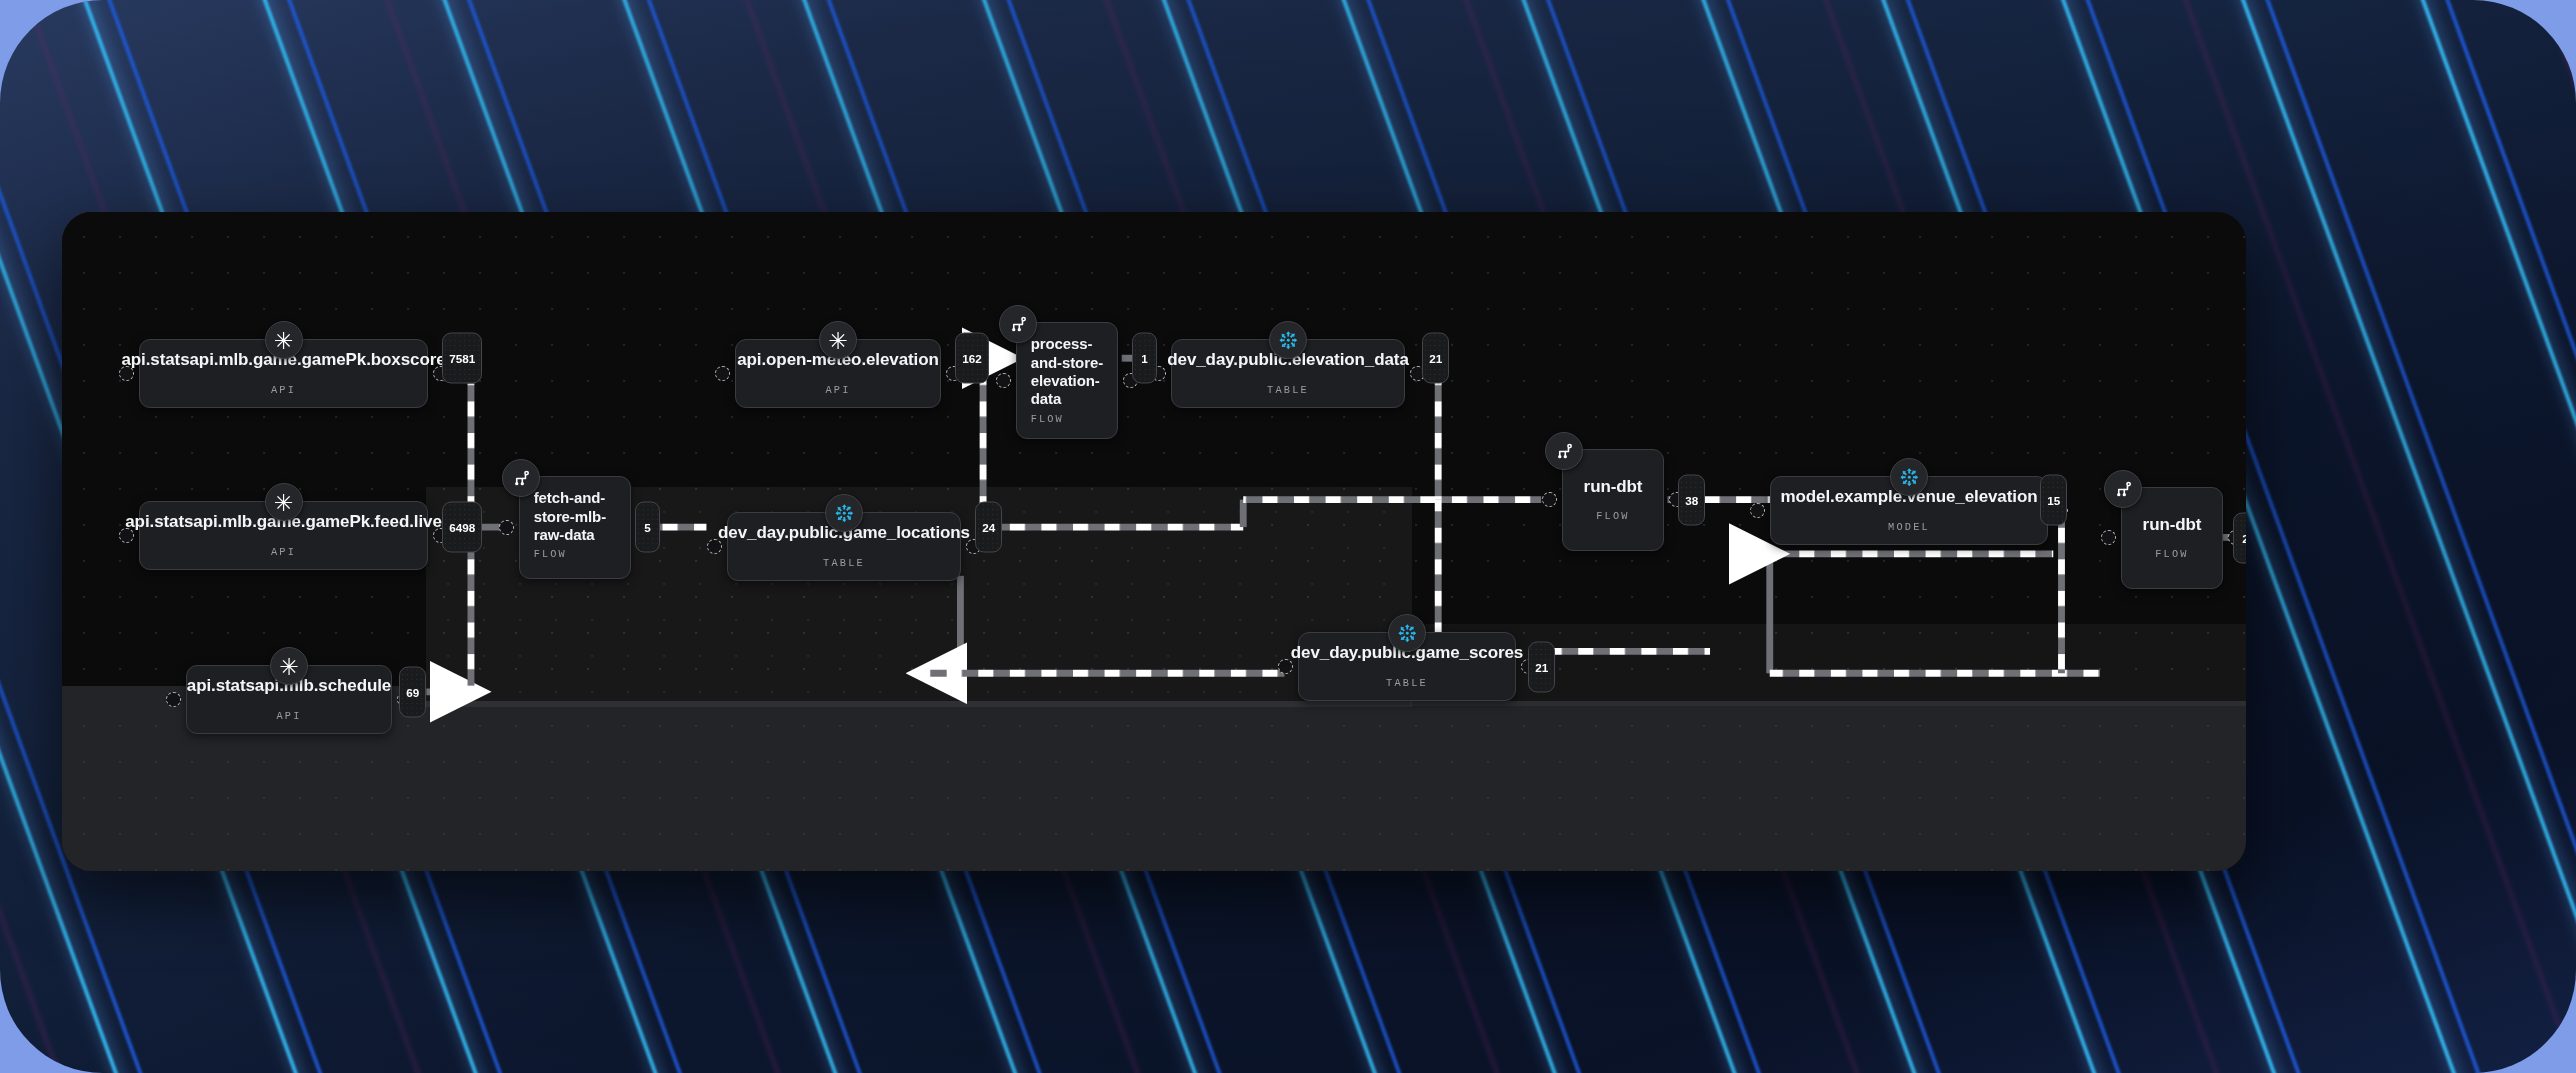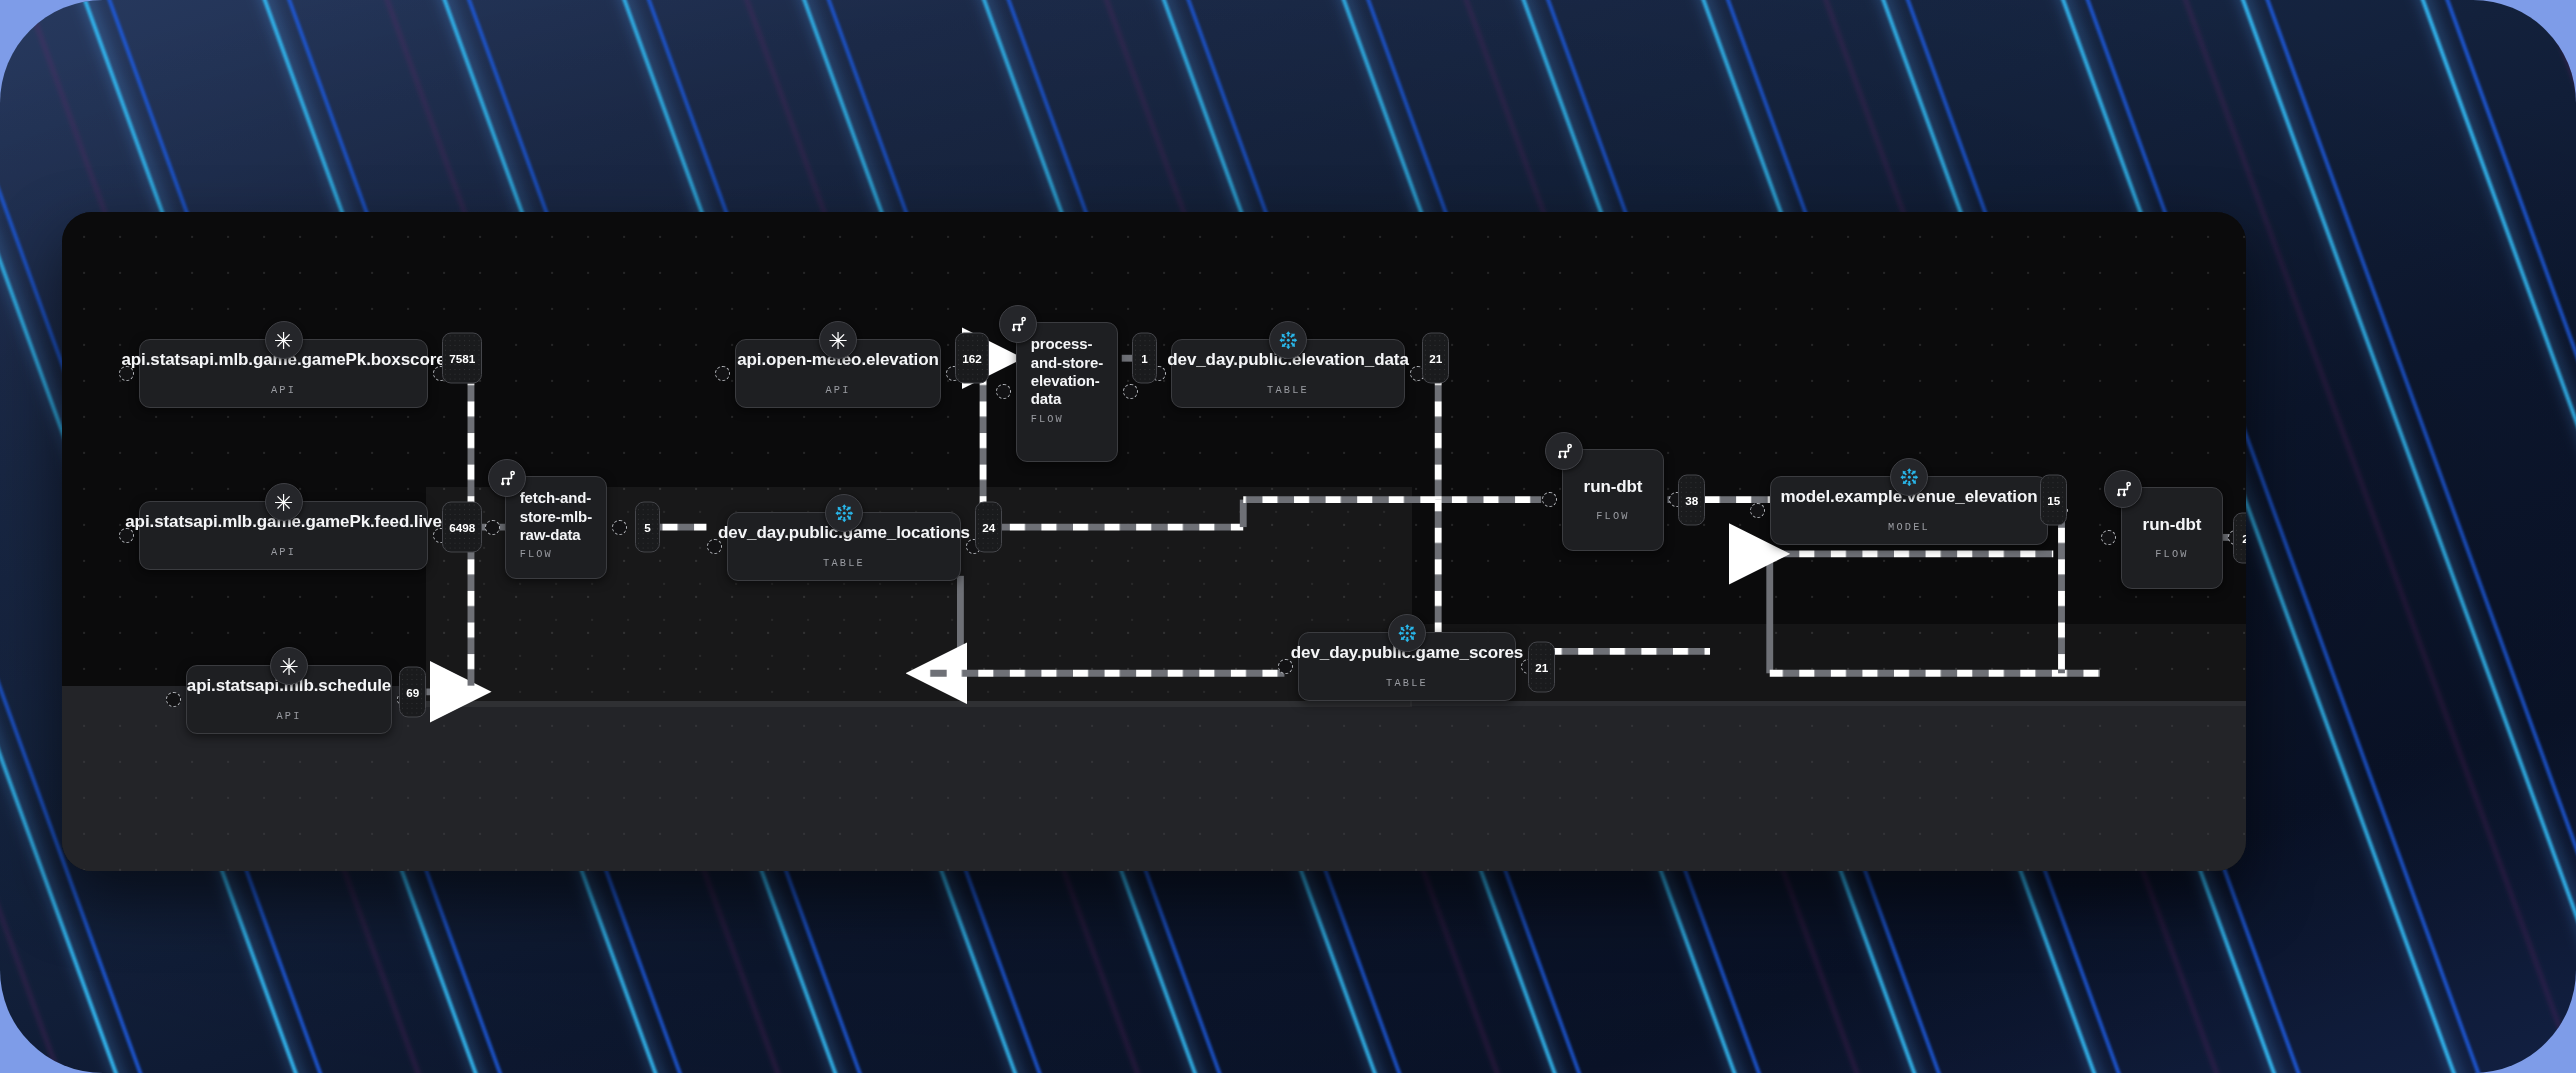--- a/index.html
+++ b/index.html
@@ -248,21 +248,21 @@
   <div class="node" style="left:124px;top:453px;width:206px;height:69px">
     <span class="nbadge">
         <span class="ast">✳</span>
       </span>
     <span class="handle l"></span>
     <span class="handle r"></span>
     <div class="title">api.statsapi.mlb.schedule</div>
     <div class="subtitle">API</div>
   </div>
 
-  <div class="node flow" style="left:443px;top:264px;width:102px;height:103px">
+  <div class="node flow" style="left:457px;top:264px;width:112px;height:103px">
     <span class="nbadge atleft" style="left:-18px;top:-18px">
       <svg width="19" height="19" viewBox="0 0 24 24" fill="none" stroke="#fff" stroke-width="2" stroke-linecap="round" stroke-linejoin="round">
         <circle cx="6" cy="18.5" r="2.1" fill="#fff" stroke="none"></circle>
         <circle cx="13" cy="18.5" r="2.1" fill="#fff" stroke="none"></circle>
         <circle cx="18.4" cy="5.2" r="2.1" fill="none"></circle>
         <path d="M6 18.5 L6 12 L17 12 L17 7.4"></path>
         <path d="M13 18.5 L13 12"></path>
       </svg>
     </span>
     <span class="handle l"></span>
@@ -274,21 +274,21 @@
   <div class="node" style="left:673px;top:127px;width:206px;height:69px">
     <span class="nbadge">
         <span class="ast">✳</span>
       </span>
     <span class="handle l"></span>
     <span class="handle r"></span>
     <div class="title">api.open-meteo.elevation</div>
     <div class="subtitle">API</div>
   </div>
 
-  <div class="node flow" style="left:954px;top:110px;width:102px;height:140px">
+  <div class="node flow" style="left:954px;top:110px;width:102px;height:117px">
     <span class="nbadge atleft" style="left:-18px;top:-18px">
       <svg width="19" height="19" viewBox="0 0 24 24" fill="none" stroke="#fff" stroke-width="2" stroke-linecap="round" stroke-linejoin="round">
         <circle cx="6" cy="18.5" r="2.1" fill="#fff" stroke="none"></circle>
         <circle cx="13" cy="18.5" r="2.1" fill="#fff" stroke="none"></circle>
         <circle cx="18.4" cy="5.2" r="2.1" fill="none"></circle>
         <path d="M6 18.5 L6 12 L17 12 L17 7.4"></path>
         <path d="M13 18.5 L13 12"></path>
       </svg>
     </span>
     <span class="handle l"></span>

